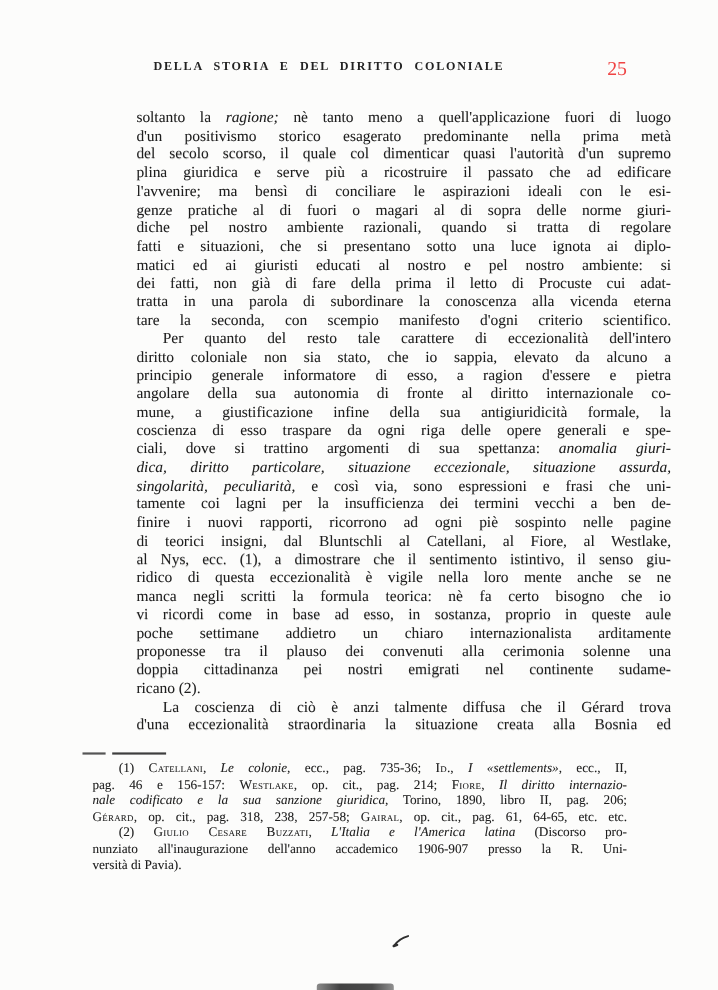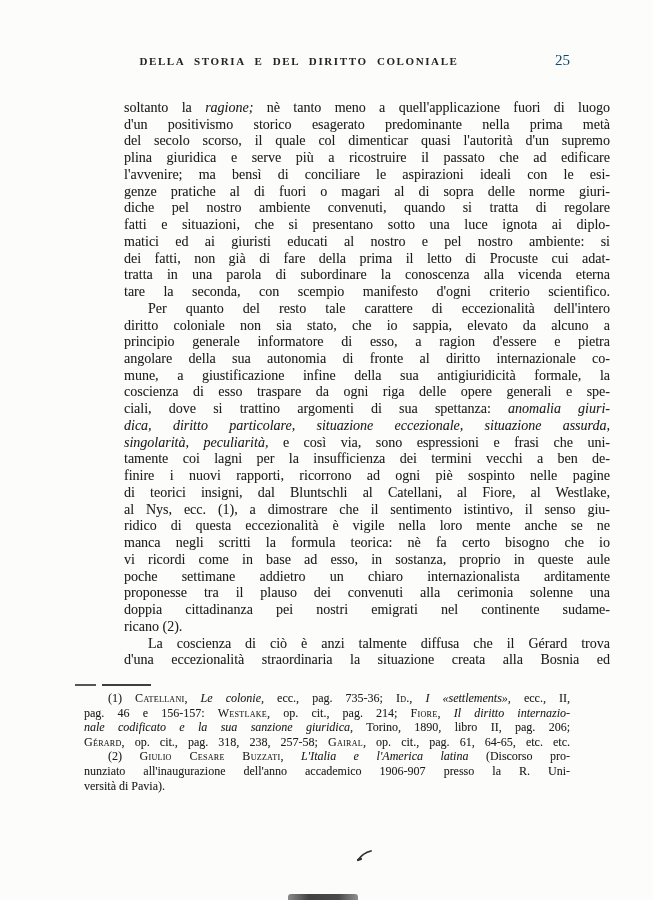--- a/index.html
+++ b/index.html
@@ -13,21 +13,21 @@
     overflow: hidden;
     padding-left: 44px;
   }
   .header-row { position: absolute; top: 52px; left: 84px; width: 486px; height: 18px; }
   .running-title {
     position: absolute; left: 50%; top: 3px;
     transform: translateX(calc(-50% - 28px));
     font-size: 11px; font-weight: 700; letter-spacing: 1.6px; word-spacing: 5px;
     white-space: nowrap; color: #232323;
   }
-  .page-number { position: absolute; right: 0; top: 0; font-size: 15px; color: #0c4a6e; }
+  .page-number { position: absolute; right: 0; top: 0; font-size: 18px; color: #ef4444; }
 
   .body-text { position: absolute; top: 100px; left: 84px; width: 486px; font-size: 14px; margin-left: 40px; }
   .tline {
     height: 16.74px; line-height: 16.74px;
     text-align: justify; text-align-last: justify;
     text-shadow: 0.2px 0.2px 0 rgba(20,20,20,0.25);
     white-space: normal;
   }
   .tline.indent { text-indent: 24px; }
   .tline.free { text-align-last: left; }
@@ -58,21 +58,21 @@
     <div class="page-number">25</div>
   </div>
 
   <div class="body-text" id="body-text">
       <div class="tline"><span>soltanto la </span><span class="italic">ragione;</span><span> nè tanto meno a quell'applicazione fuori di luogo</span></div>
       <div class="tline"><span>d'un positivismo storico esagerato predominante nella prima metà</span></div>
       <div class="tline"><span>del secolo scorso, il quale col dimenticar quasi l'autorità d'un supremo</span></div>
       <div class="tline"><span>plina giuridica e serve più a ricostruire il passato che ad edificare</span></div>
       <div class="tline"><span>l'avvenire; ma bensì di conciliare le aspirazioni ideali con le esi-</span></div>
       <div class="tline"><span>genze pratiche al di fuori o magari al di sopra delle norme giuri-</span></div>
-      <div class="tline"><span>diche pel nostro ambiente convenuti, quando si tratta di regolare</span></div>
+      <div class="tline"><span>diche pel nostro ambiente razionali, quando si tratta di regolare</span></div>
       <div class="tline"><span>fatti e situazioni, che si presentano sotto una luce ignota ai diplo-</span></div>
       <div class="tline"><span>matici ed ai giuristi educati al nostro e pel nostro ambiente: si</span></div>
       <div class="tline"><span>dei fatti, non già di fare della prima il letto di Procuste cui adat-</span></div>
       <div class="tline"><span>tratta in una parola di subordinare la conoscenza alla vicenda eterna</span></div>
       <div class="tline"><span>tare la seconda, con scempio manifesto d'ogni criterio scientifico.</span></div>
       <div class="tline indent"><span>Per quanto del resto tale carattere di eccezionalità dell'intero</span></div>
       <div class="tline"><span>diritto coloniale non sia stato, che io sappia, elevato da alcuno a</span></div>
       <div class="tline"><span>principio generale informatore di esso, a ragion d'essere e pietra</span></div>
       <div class="tline"><span>angolare della sua autonomia di fronte al diritto internazionale co-</span></div>
       <div class="tline"><span>mune, a giustificazione infine della sua antigiuridicità formale, la</span></div>

